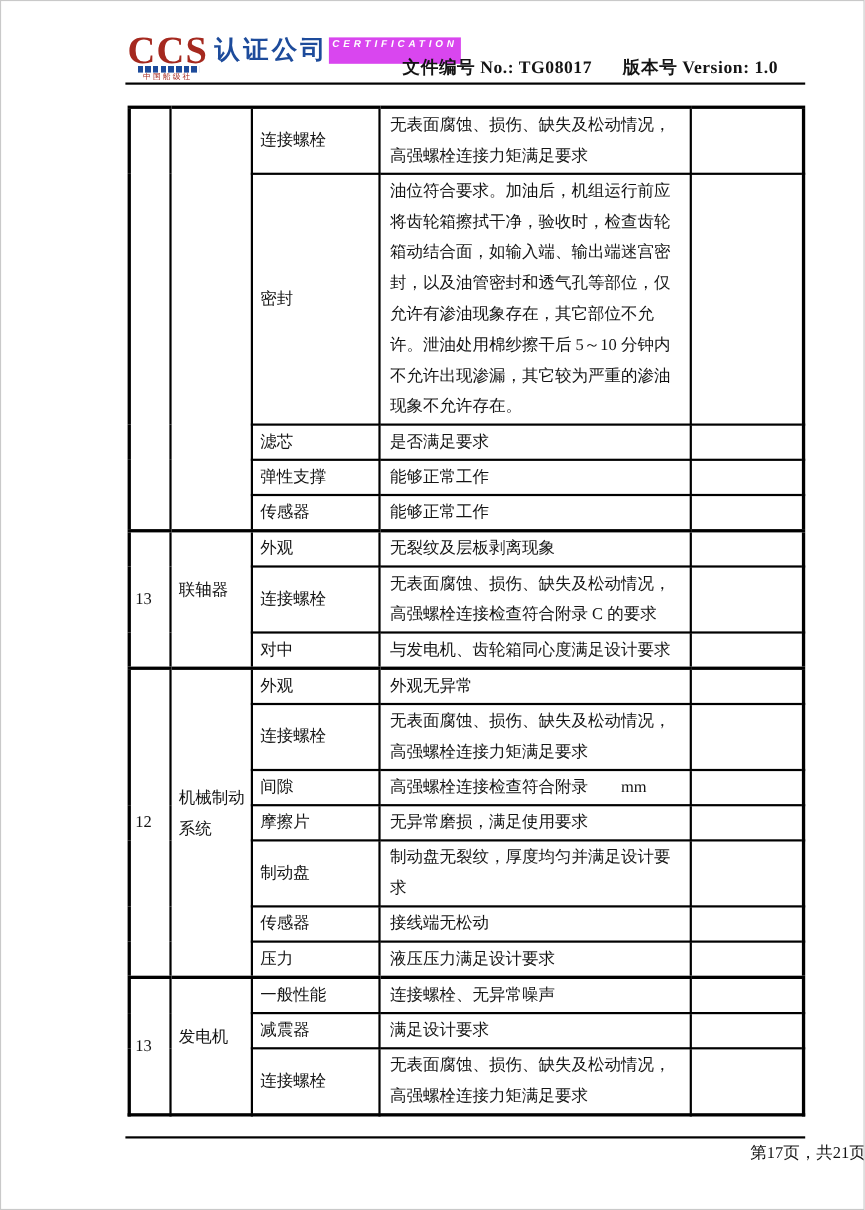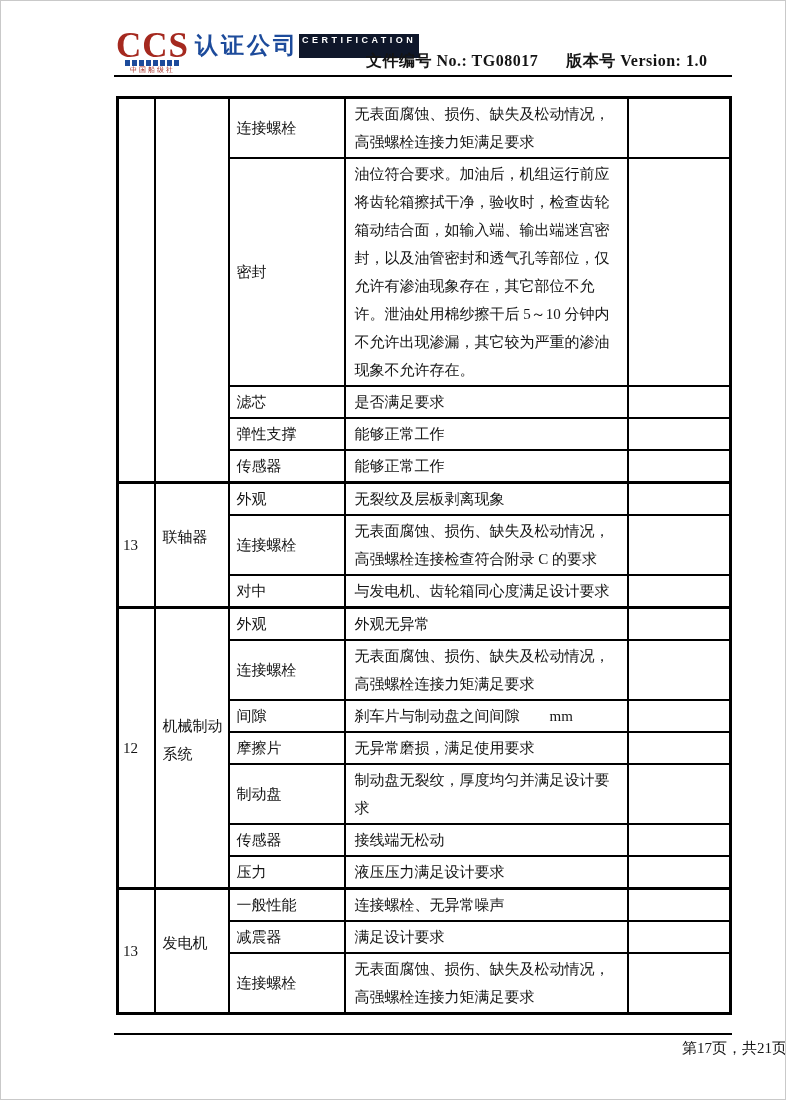--- a/index.html
+++ b/index.html
@@ -107,21 +107,21 @@
 
 <div class="header">
   <div class="logo">
     <div class="logo-left">
       <div class="logo-ccs" style="color: rgb(165, 41, 31);">CCS</div>
       <div class="logo-ccs-bar"></div>
       <div class="logo-ccs-sub" style="color: rgb(165, 41, 31);">中国船级社</div>
     </div>
     <div class="logo-right">
       <div class="logo-cn" style="color: rgb(29, 75, 155);">认证公司</div>
-      <div class="logo-cert" style="background: #0f172a;">CERTIFICATION</div>
+      <div class="logo-cert" style="background: #d946ef; font-style: italic;">CERTIFICATION</div>
     </div>
   </div>
   <div class="doc-ref">
     <span>文件编号 No.: TG08017</span><span class="gap"></span><span>版本号 Version: 1.0</span>
   </div>
 </div>
 <div class="header-rule"></div>
 
 <div class="sheet">
   <table class="checklist">
@@ -184,21 +184,21 @@
           <td class="col-req">外观无异常</td>
           <td class="col-res"></td>
         </tr>
         <tr>
           <td class="col-item">连接螺栓</td>
           <td class="col-req">无表面腐蚀、损伤、缺失及松动情况，高强螺栓连接力矩满足要求</td>
           <td class="col-res"></td>
         </tr>
         <tr>
           <td class="col-item">间隙</td>
-          <td class="col-req">刹车片与制动盘之间间隙　　mm</td>
+          <td class="col-req">高强螺栓连接检查符合附录　　mm</td>
           <td class="col-res"></td>
         </tr>
         <tr>
           <td class="col-item">摩擦片</td>
           <td class="col-req">无异常磨损，满足使用要求</td>
           <td class="col-res"></td>
         </tr>
         <tr>
           <td class="col-item">制动盘</td>
           <td class="col-req">制动盘无裂纹，厚度均匀并满足设计要求</td>

